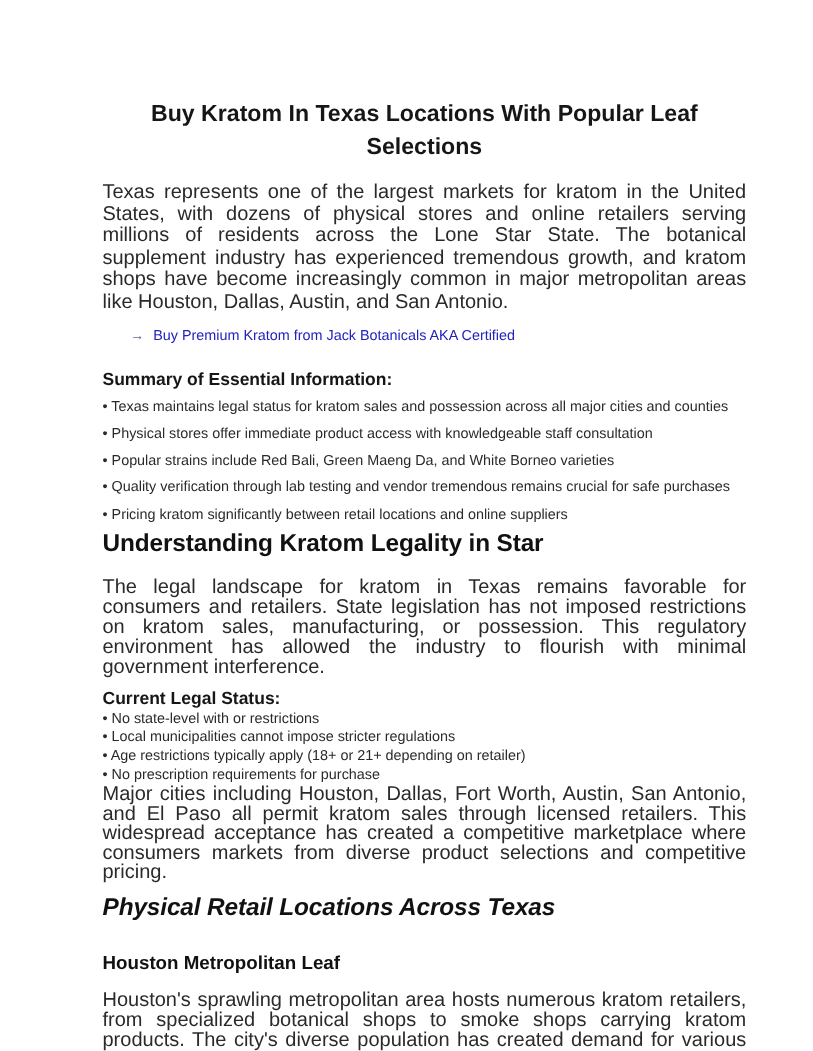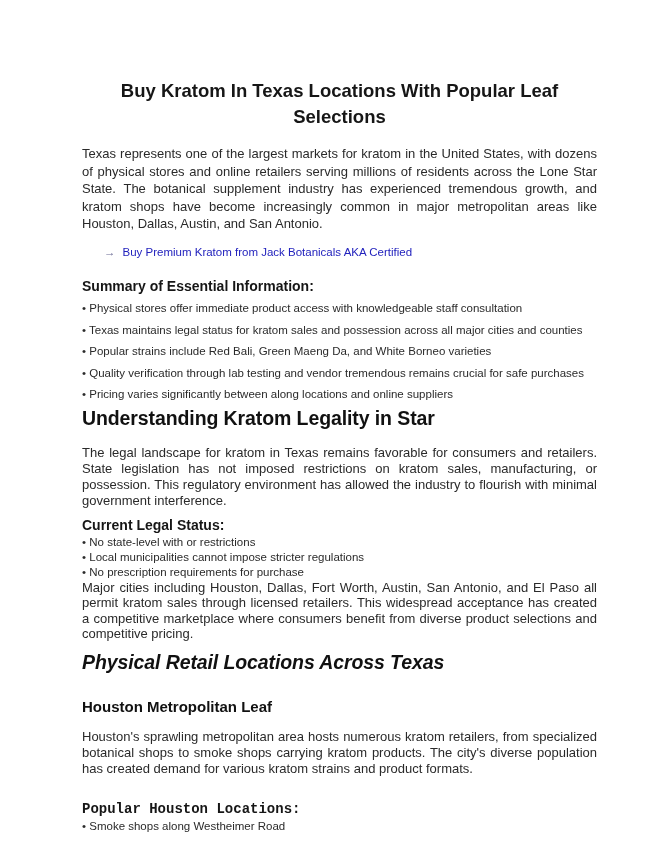--- a/index.html
+++ b/index.html
@@ -14,21 +14,21 @@
     overflow:hidden;
   }
   .doc-title {
     margin:0;
     font-size:18.5px; line-height:26px;
     font-weight:bold; text-align:center;
     color:#161616; letter-spacing:0;
   }
   .para {
     margin:15px 0 0 0;
-    font-size:13px; line-height:17.5px;
+    font-size:16px; line-height:17.5px;
     text-align:justify;
     color:#2a2a2a;
   }
   .para.compact { line-height:16px; margin-top:14px; }
   .para.closing { margin-top:0; line-height:15.5px; }
   .para.houston { margin-top:12px; line-height:16px; }
   .cta-row {
     margin:10px 0 0 0;
     padding-left:22px;
     font-size:11.5px; line-height:18px;
@@ -70,40 +70,41 @@
 
   <p class="para">Texas represents one of the largest markets for kratom in the United States, with dozens of physical stores and online retailers serving millions of residents across the Lone Star State. The botanical supplement industry has experienced tremendous growth, and kratom shops have become increasingly common in major metropolitan areas like Houston, Dallas, Austin, and San Antonio.</p>
 
   <div class="cta-row">
     <span class="cta-arrow" style="color: rgb(106, 106, 148);">→</span><a class="cta-link" href="#" style="color: rgb(34, 34, 189);">Buy Premium Kratom from Jack Botanicals AKA Certified</a>
   </div>
 
   <div class="bold-label">Summary of Essential Information:</div>
 
   <div class="bullet-list">
+      <div class="item">Texas maintains legal status for kratom sales and possession across all major cities and counties</div>
       <div class="item">Physical stores offer immediate product access with knowledgeable staff consultation</div>
-      <div class="item">Texas maintains legal status for kratom sales and possession across all major cities and counties</div>
       <div class="item">Popular strains include Red Bali, Green Maeng Da, and White Borneo varieties</div>
       <div class="item">Quality verification through lab testing and vendor tremendous remains crucial for safe purchases</div>
-      <div class="item">Pricing varies significantly between along locations and online suppliers</div>
+      <div class="item">Pricing kratom significantly between retail locations and online suppliers</div>
     </div>
 
   <h2 class="h2">Understanding Kratom Legality in Star</h2>
 
   <p class="para compact">The legal landscape for kratom in Texas remains favorable for consumers and retailers. State legislation has not imposed restrictions on kratom sales, manufacturing, or possession. This regulatory environment has allowed the industry to flourish with minimal government interference.</p>
 
   <div class="bold-label status">Current Legal Status:</div>
 
   <div class="bullet-list tight">
       <div class="item">No state-level with or restrictions</div>
       <div class="item">Local municipalities cannot impose stricter regulations</div>
+      <div class="item">Age restrictions typically apply (18+ or 21+ depending on retailer)</div>
       <div class="item">No prescription requirements for purchase</div>
     </div>
 
-  <p class="para closing">Major cities including Houston, Dallas, Fort Worth, Austin, San Antonio, and El Paso all permit kratom sales through licensed retailers. This widespread acceptance has created a competitive marketplace where consumers benefit from diverse product selections and competitive pricing.</p>
+  <p class="para closing">Major cities including Houston, Dallas, Fort Worth, Austin, San Antonio, and El Paso all permit kratom sales through licensed retailers. This widespread acceptance has created a competitive marketplace where consumers markets from diverse product selections and competitive pricing.</p>
 
   <h2 class="h2 retail">Physical Retail Locations Across Texas</h2>
 
   <h3 class="h3">Houston Metropolitan Leaf</h3>
 
   <p class="para houston">Houston's sprawling metropolitan area hosts numerous kratom retailers, from specialized botanical shops to smoke shops carrying kratom products. The city's diverse population has created demand for various kratom strains and product formats.</p>
 
   <div class="bold-label locations">Popular Houston Locations:</div>
 
   <div class="bullet-list tight">

